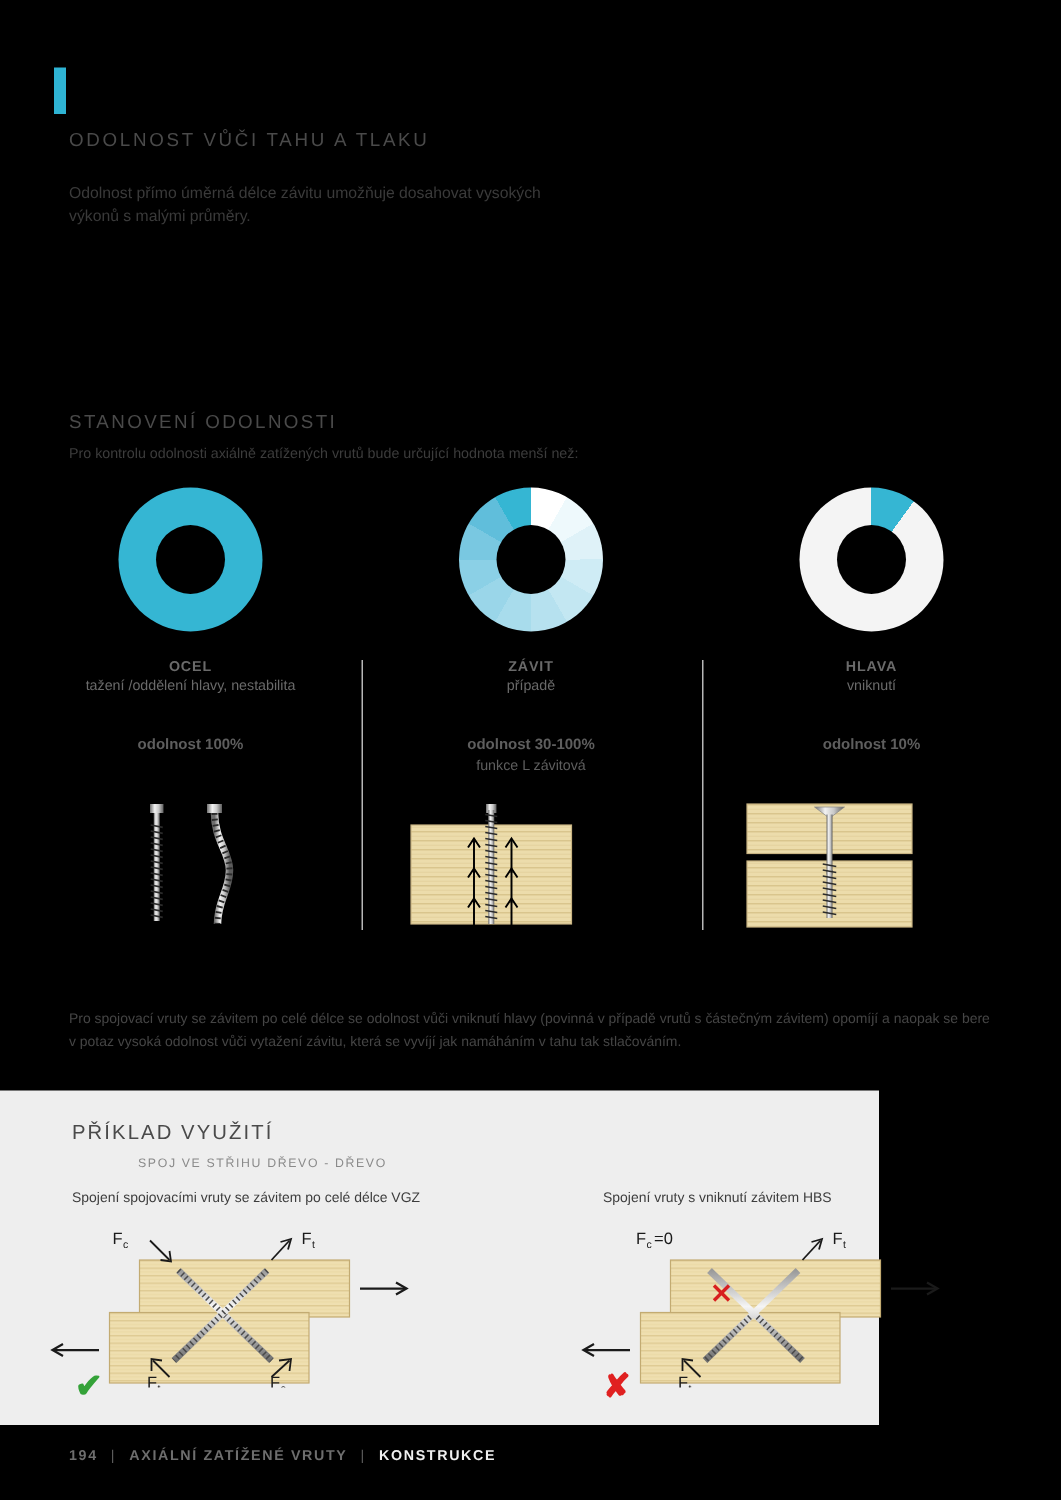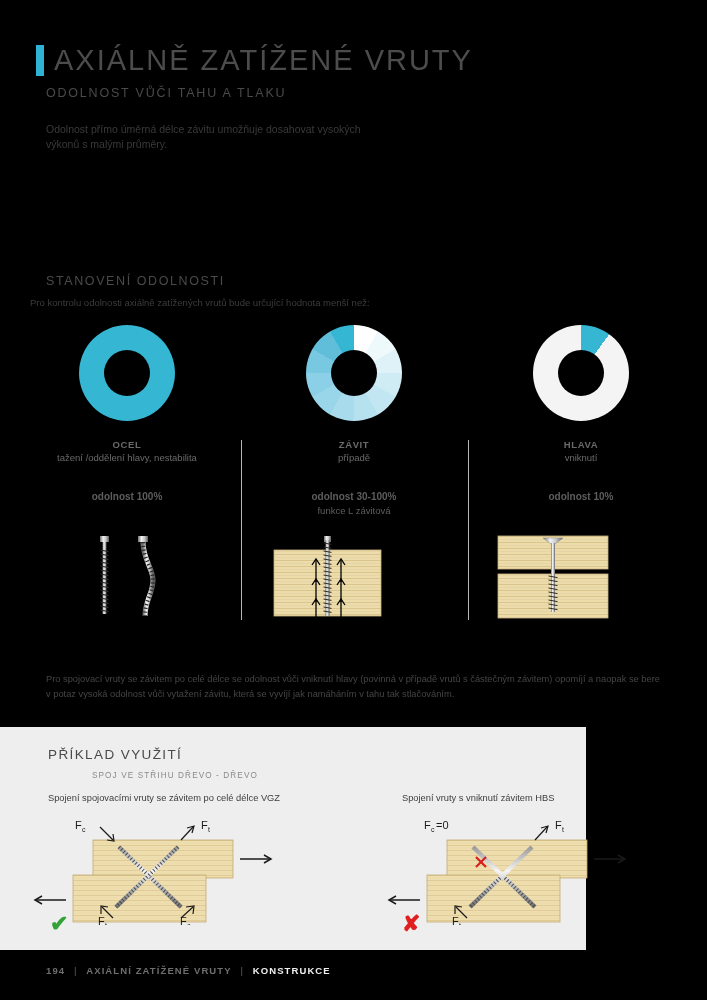--- a/index.html
+++ b/index.html
@@ -32,21 +32,21 @@
     position:absolute;left:46px;top:122px;width:330px;
     font-size:10.5px;line-height:15px;color:#3a3a3a;
   }
 
   
   .sec-head{
     position:absolute;left:46px;top:274px;
     font-size:12.5px;letter-spacing:1.6px;color:#4a4a4a;white-space:nowrap;
   }
   .sec-sub{
-    position:absolute;left:30px;top:297px;
+    position:absolute;left:46px;top:297px;
     font-size:9.5px;color:#3c3c3c;white-space:nowrap;
   }
 
   
   .cols{position:absolute;left:0;top:325px;width:707px;height:300px;padding-left:32px;}
   .col{position:absolute;top:0;width:226px;text-align:center;}
   .col-0{left:14px;}
   .col-1{left:241px;}
   .col-2{left:468px;}
 
@@ -134,21 +134,20 @@
   .f-line .sect{color:#f0f0f0;font-weight:700;margin-top:45px;}
   svg{display:block;}
 </style>
 </head>
 <body>
 
 <div class="page">
 
   <div class="header">
     <div class="accent-bar"></div>
-    <div class="title">AXIÁLNĚ ZATÍŽENÉ VRUTY</div>
     <div class="subtitle">ODOLNOST VŮČI TAHU A TLAKU</div>
     <div class="intro">Odolnost přímo úměrná délce závitu umožňuje dosahovat vysokých výkonů s malými průměry.</div>
   </div>
 
   <div class="sec-head">STANOVENÍ ODOLNOSTI</div>
   <div class="sec-sub">Pro kontrolu odolnosti axiálně zatížených vrutů bude určující hodnota menší než:</div>
 
   <div class="cols">
 
     <div class="col col-0">

